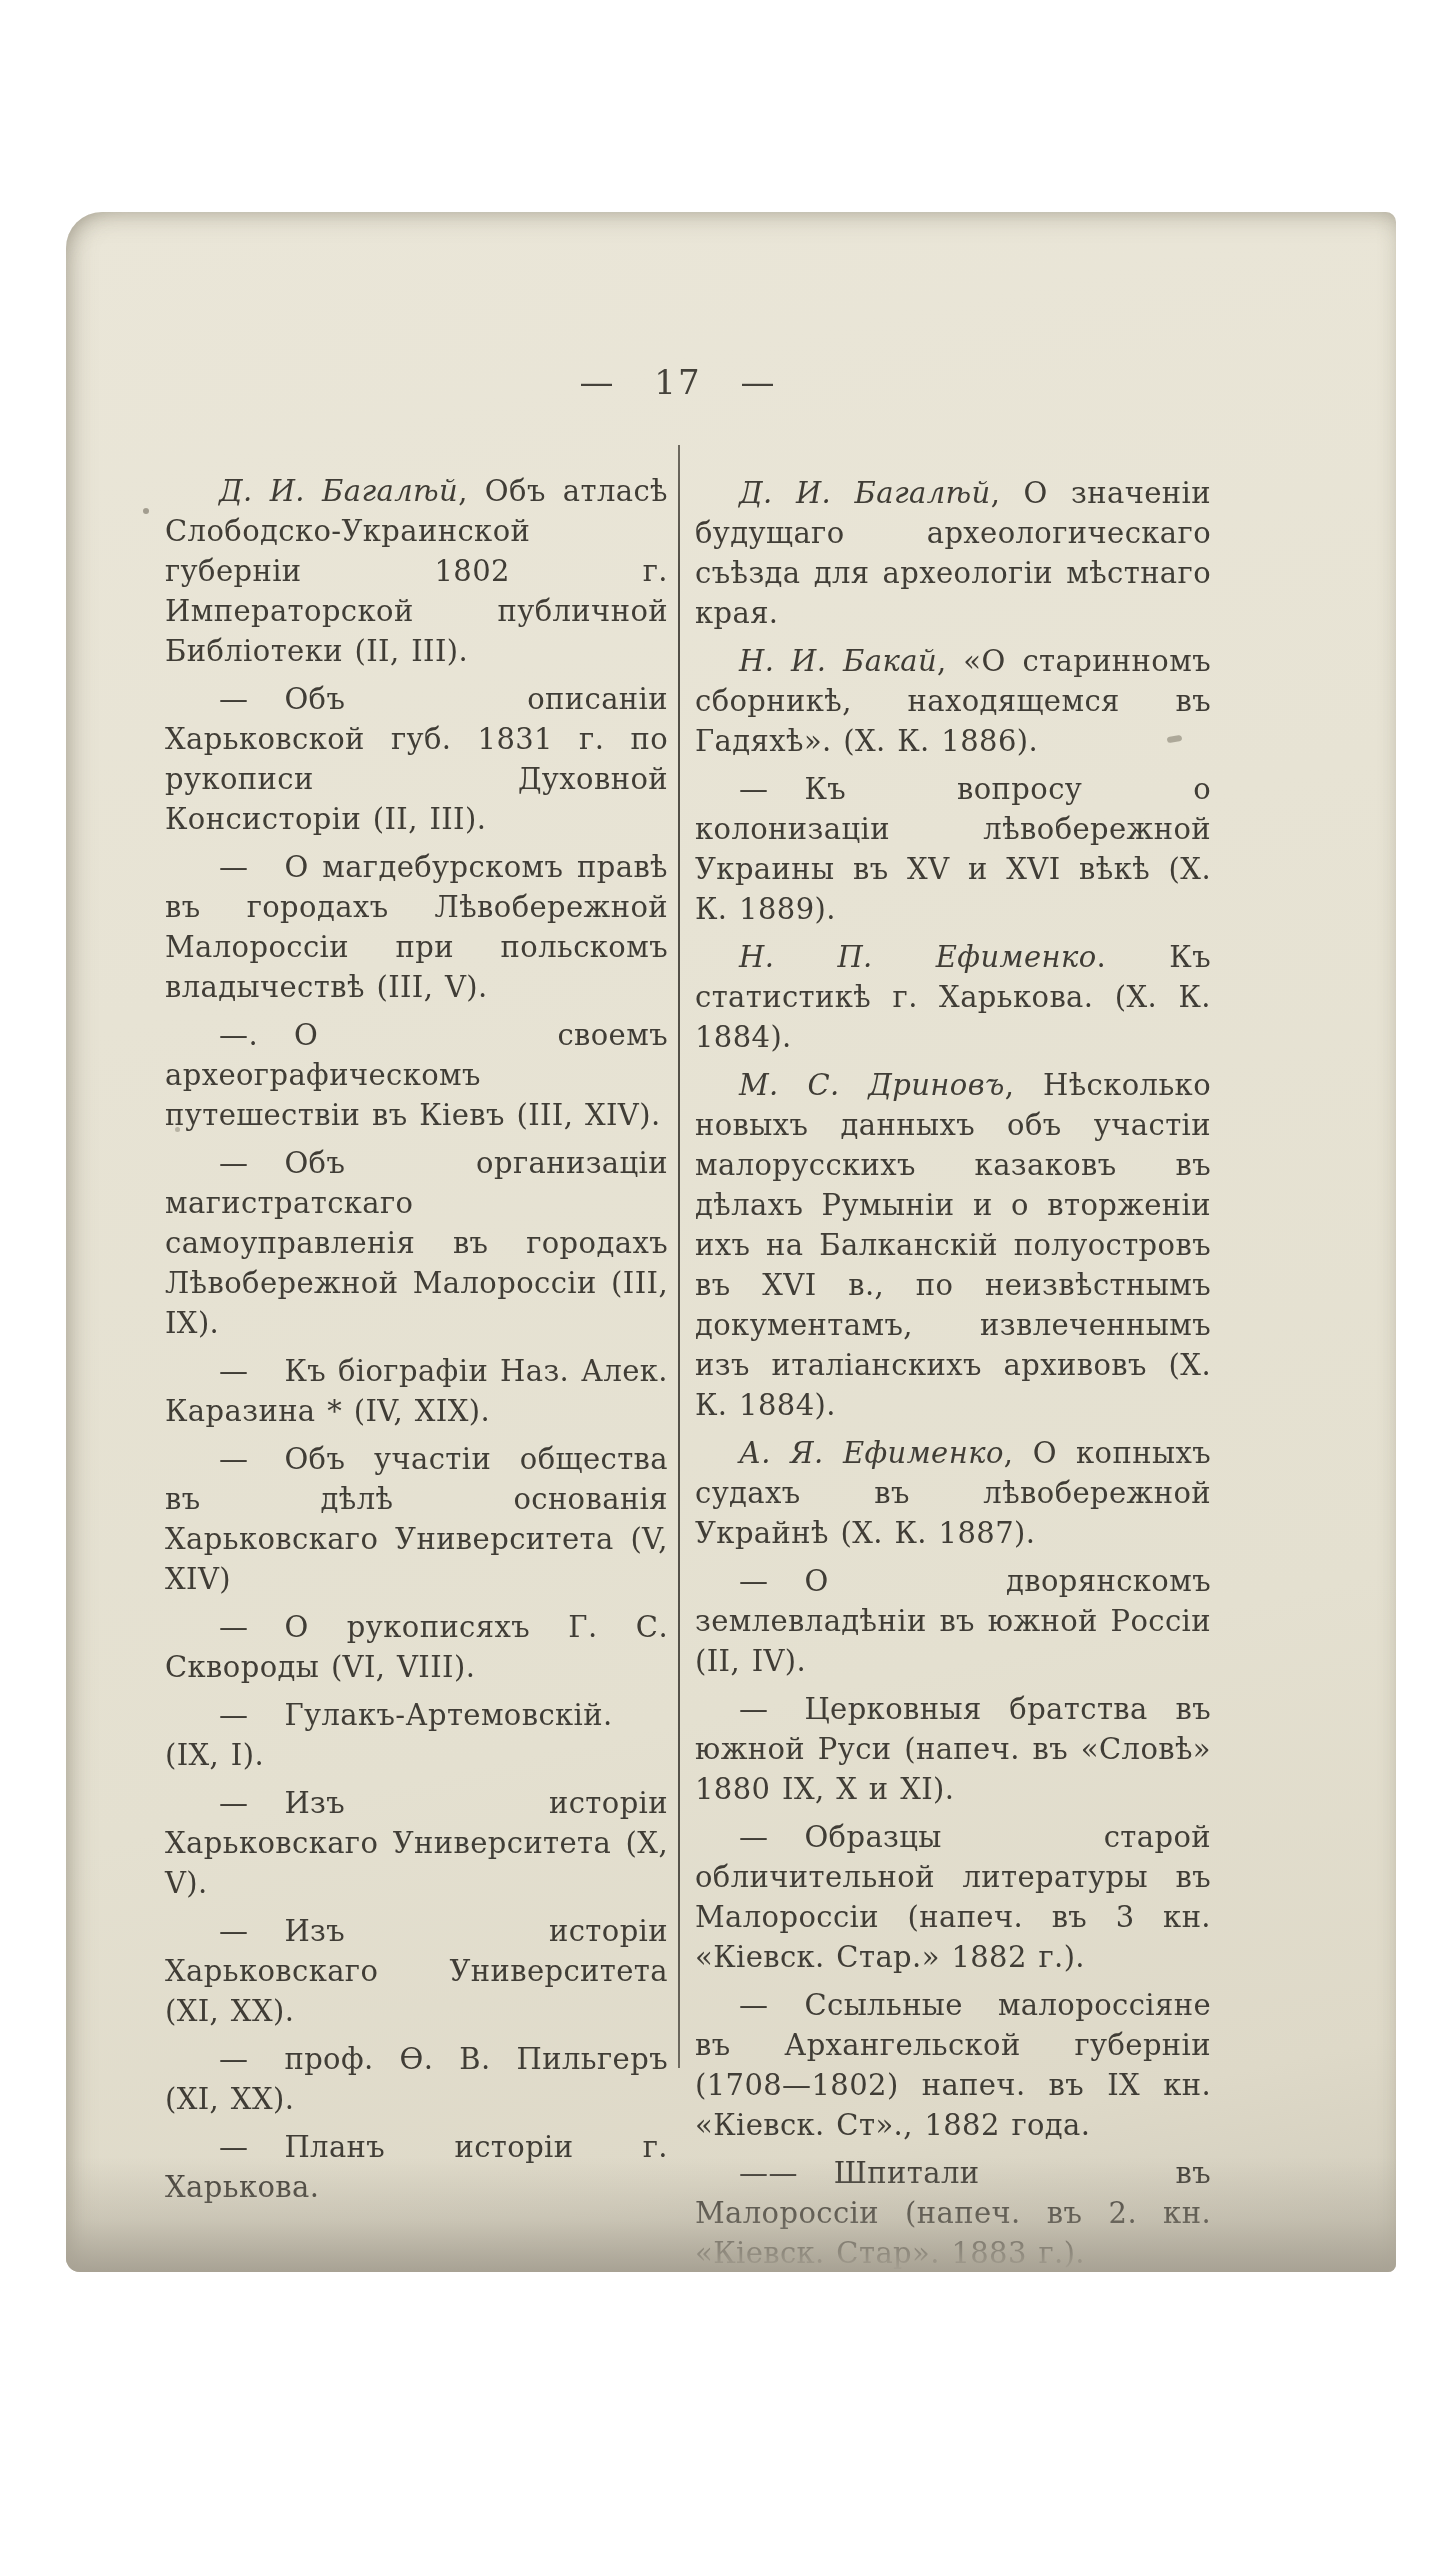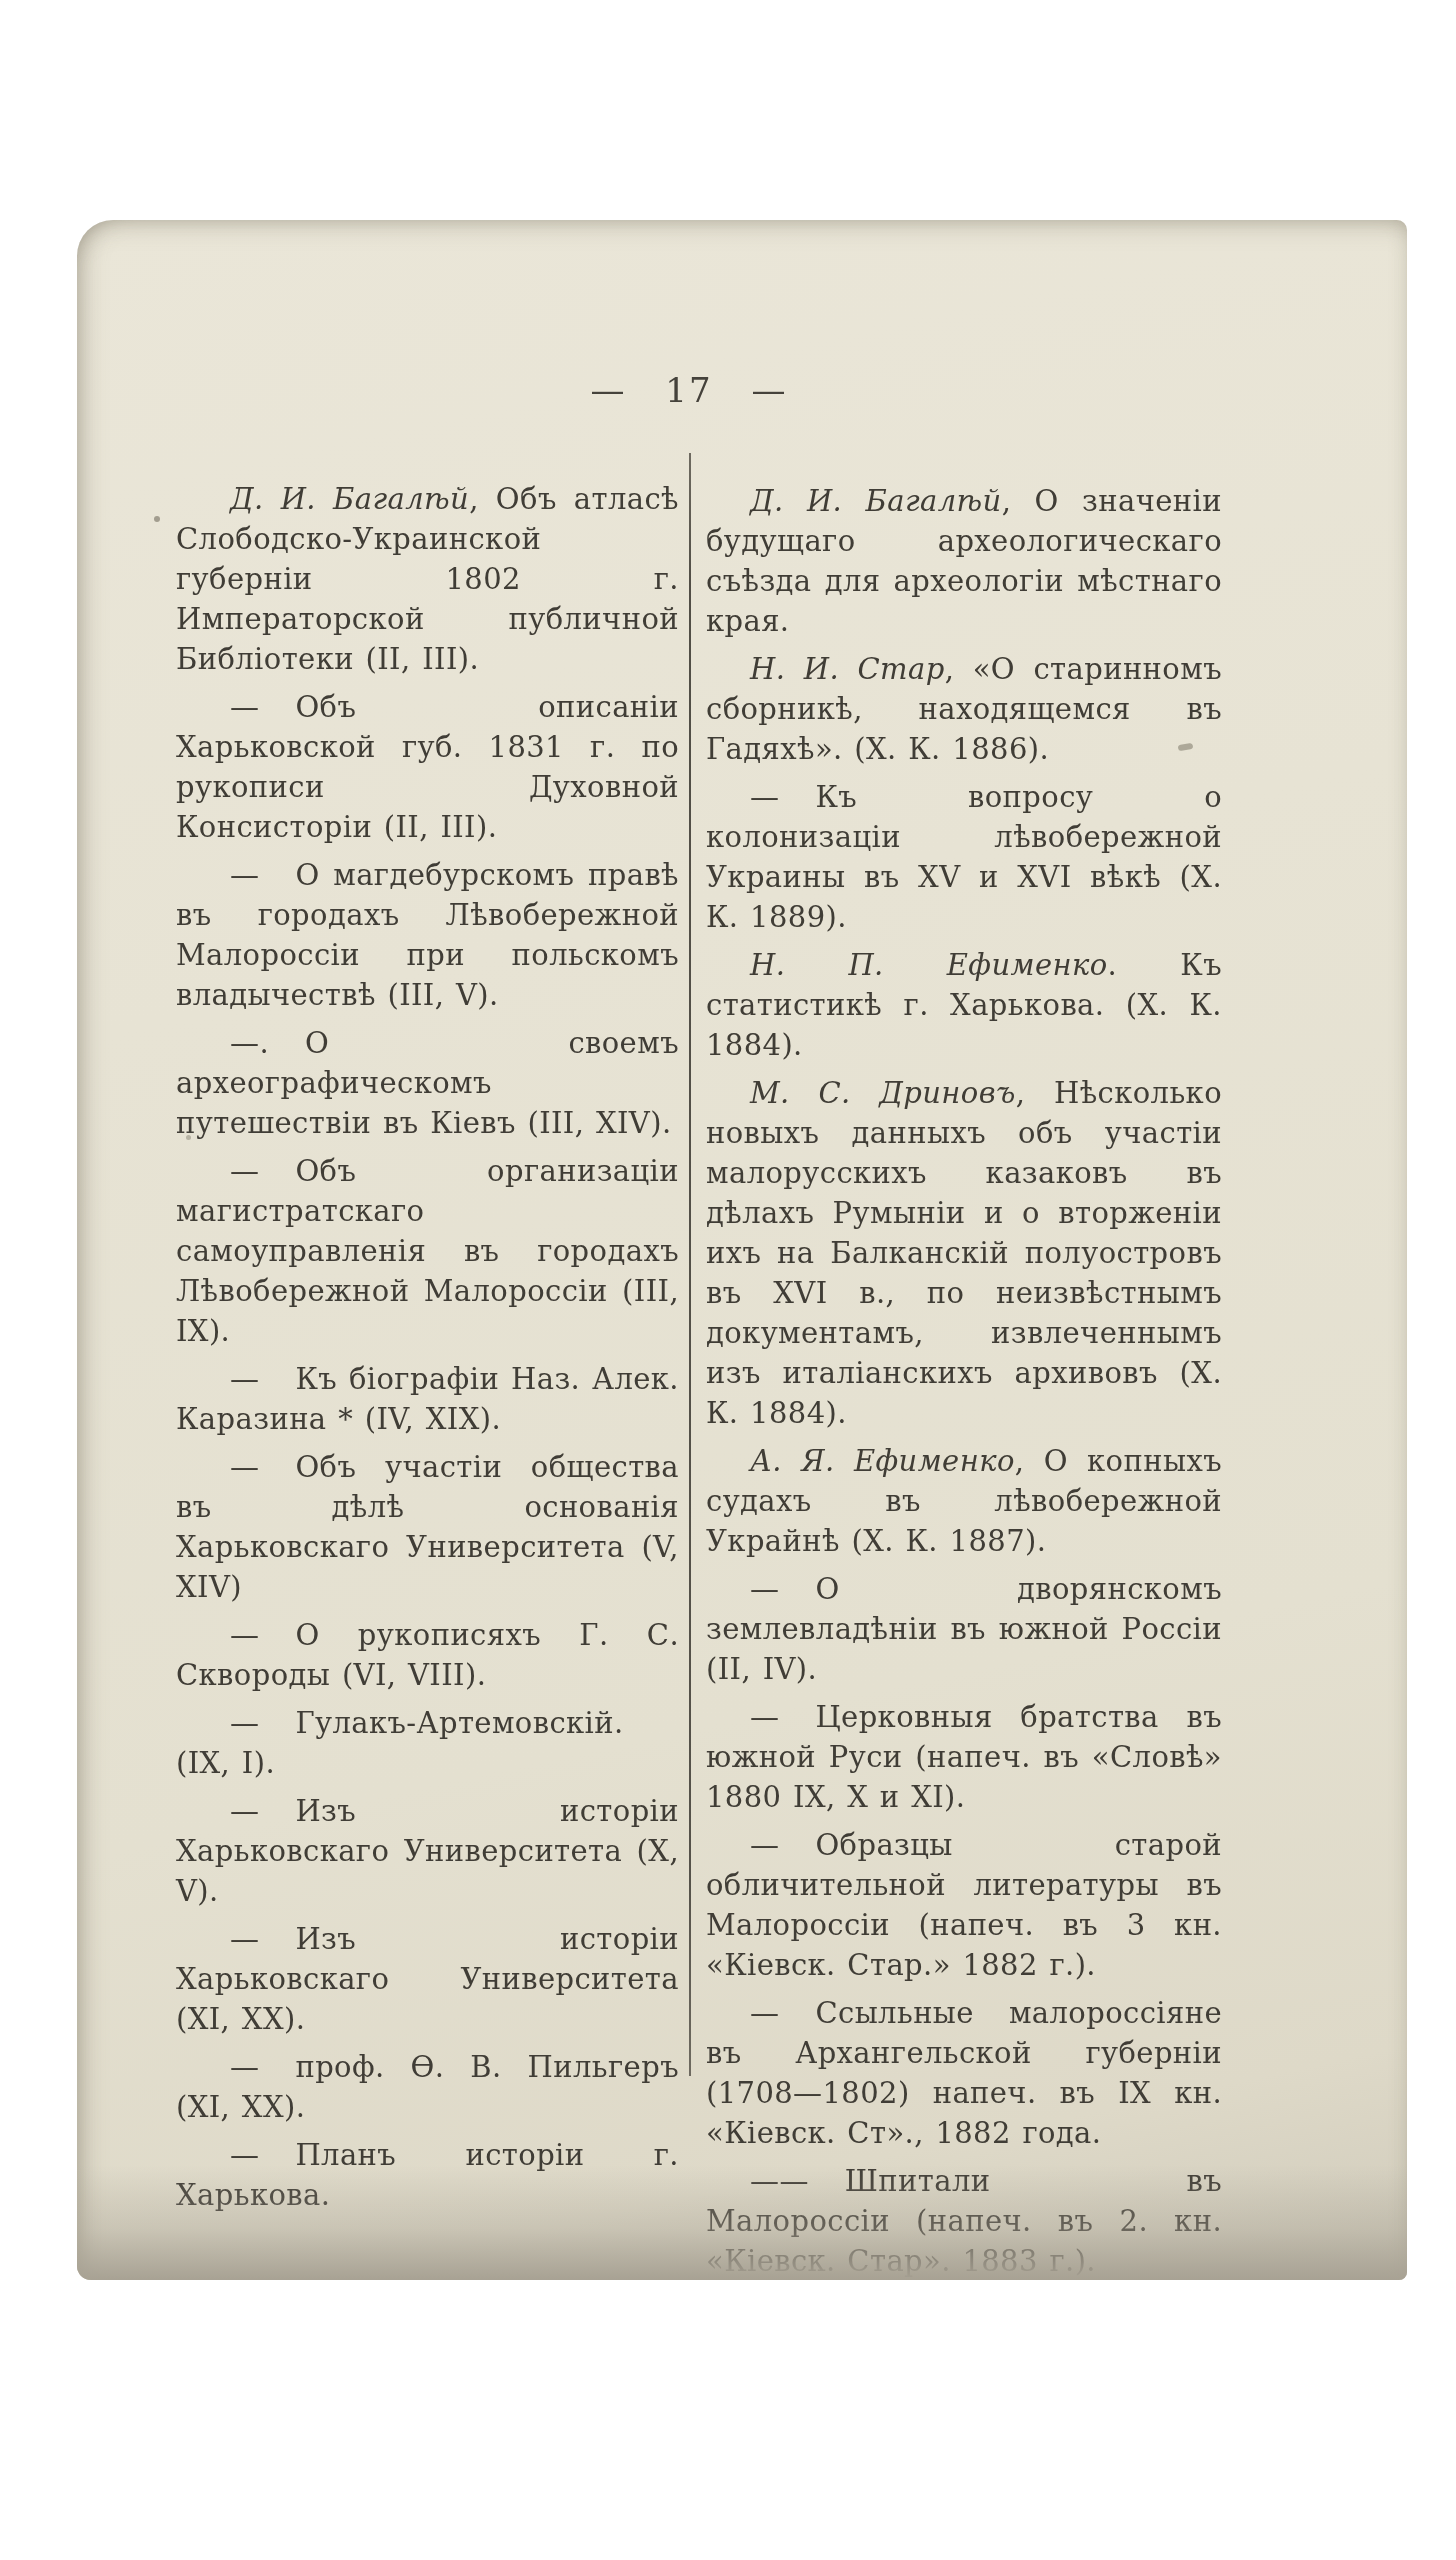--- a/index.html
+++ b/index.html
@@ -6,29 +6,28 @@
   body {
     width: 1456px; height: 2560px;
     background: #ffffff;
     overflow: hidden;
     font-family: "DejaVu Serif", "Liberation Serif", serif;
     position: relative;
   }
   .scan-canvas { position: absolute; inset: 0; }
   .page {
     position: absolute;
-    left: 66px; top: 220px;
+    left: 66px; top: 212px;
     width: 1330px; height: 2060px;
     background: linear-gradient(168deg, #eae6d8 0%, #e7e3d4 35%, #e4e0d0 70%, #ded9c8 90%, #cfcaba 100%);
     border-radius: 36px 10px 8px 14px;
     box-shadow:
       inset 16px 0 28px -16px rgba(106, 99, 82, 0.55),
       inset 0 18px 28px -18px rgba(106, 99, 82, 0.38),
       inset -10px 0 22px -14px rgba(106, 99, 82, 0.28);
-    margin-left: 11px;
   }
   .page-bottom-shadow {
     position: absolute; left: 0; right: 0; bottom: 0; height: 115px;
     border-radius: 0 0 8px 14px;
     background: linear-gradient(180deg, rgba(168,162,148,0) 0%, rgba(168,162,148,0.38) 55%, #a8a294 100%);
   }
   .page-num {
     position: absolute;
     top: 148px; left: 612px;
     transform: translateX(-50%);
@@ -80,21 +79,21 @@
         <p class="entry"><span class="dash">—</span>Объ участіи общества въ дѣлѣ основанія Харьковскаго Университета (V, XIV)</p>
         <p class="entry"><span class="dash">—</span>О рукописяхъ Г. С. Сквороды (VI, VIII).</p>
         <p class="entry"><span class="dash">—</span>Гулакъ-Артемовскій. (IX, I).</p>
         <p class="entry"><span class="dash">—</span>Изъ исторіи Харьковскаго Университета (X, V).</p>
         <p class="entry"><span class="dash">—</span>Изъ исторіи Харьковскаго Университета (XI, XX).</p>
         <p class="entry"><span class="dash">—</span>проф. Ѳ. В. Пильгеръ (XI, XX).</p>
         <p class="entry"><span class="dash">—</span>Планъ исторіи г. Харькова.</p>
       </div>
     <div class="col col-right">
         <p class="entry"><em class="author">Д. И. Багалѣй</em>, О значеніи будущаго археологическаго съѣзда для археологіи мѣстнаго края.</p>
-        <p class="entry"><em class="author">Н. И. Стар</em>, «О старинномъ сборникѣ, находящемся въ Гадяхѣ». (Х. К. 1886).</p>
+        <p class="entry"><em class="author">Н. И. Бакай</em>, «О старинномъ сборникѣ, находящемся въ Гадяхѣ». (Х. К. 1886).</p>
         <p class="entry"><span class="dash">—</span>Къ вопросу о колонизаціи лѣвобережной Украины въ XV и XVI вѣкѣ (Х. К. 1889).</p>
         <p class="entry"><em class="author">Н. П. Ефименко</em>. Къ статистикѣ г. Харькова. (Х. К. 1884).</p>
         <p class="entry"><em class="author">М. С. Дриновъ</em>, Нѣсколько новыхъ данныхъ объ участіи малорусскихъ казаковъ въ дѣлахъ Румыніи и о вторженіи ихъ на Балканскій полуостровъ въ XVI в., по неизвѣстнымъ документамъ, извлеченнымъ изъ италіанскихъ архивовъ (Х. К. 1884).</p>
         <p class="entry"><em class="author">А. Я. Ефименко</em>, О копныхъ судахъ въ лѣвобережной Украйнѣ (Х. К. 1887).</p>
         <p class="entry"><span class="dash">—</span>О дворянскомъ землевладѣніи въ южной Россіи (II, IV).</p>
         <p class="entry"><span class="dash">—</span>Церковныя братства въ южной Руси (напеч. въ «Словѣ» 1880 IX, X и XI).</p>
         <p class="entry"><span class="dash">—</span>Образцы старой обличительной литературы въ Малороссіи (напеч. въ 3 кн. «Кіевск. Стар.» 1882 г.).</p>
         <p class="entry"><span class="dash">—</span>Ссыльные малороссіяне въ Архангельской губерніи (1708—1802) напеч. въ IX кн. «Кіевск. Ст»., 1882 года.</p>
         <p class="entry"><span class="dash">——</span>Шпитали въ Малороссіи (напеч. въ 2. кн. «Кіевск. Стар». 1883 г.).</p>
       </div>

